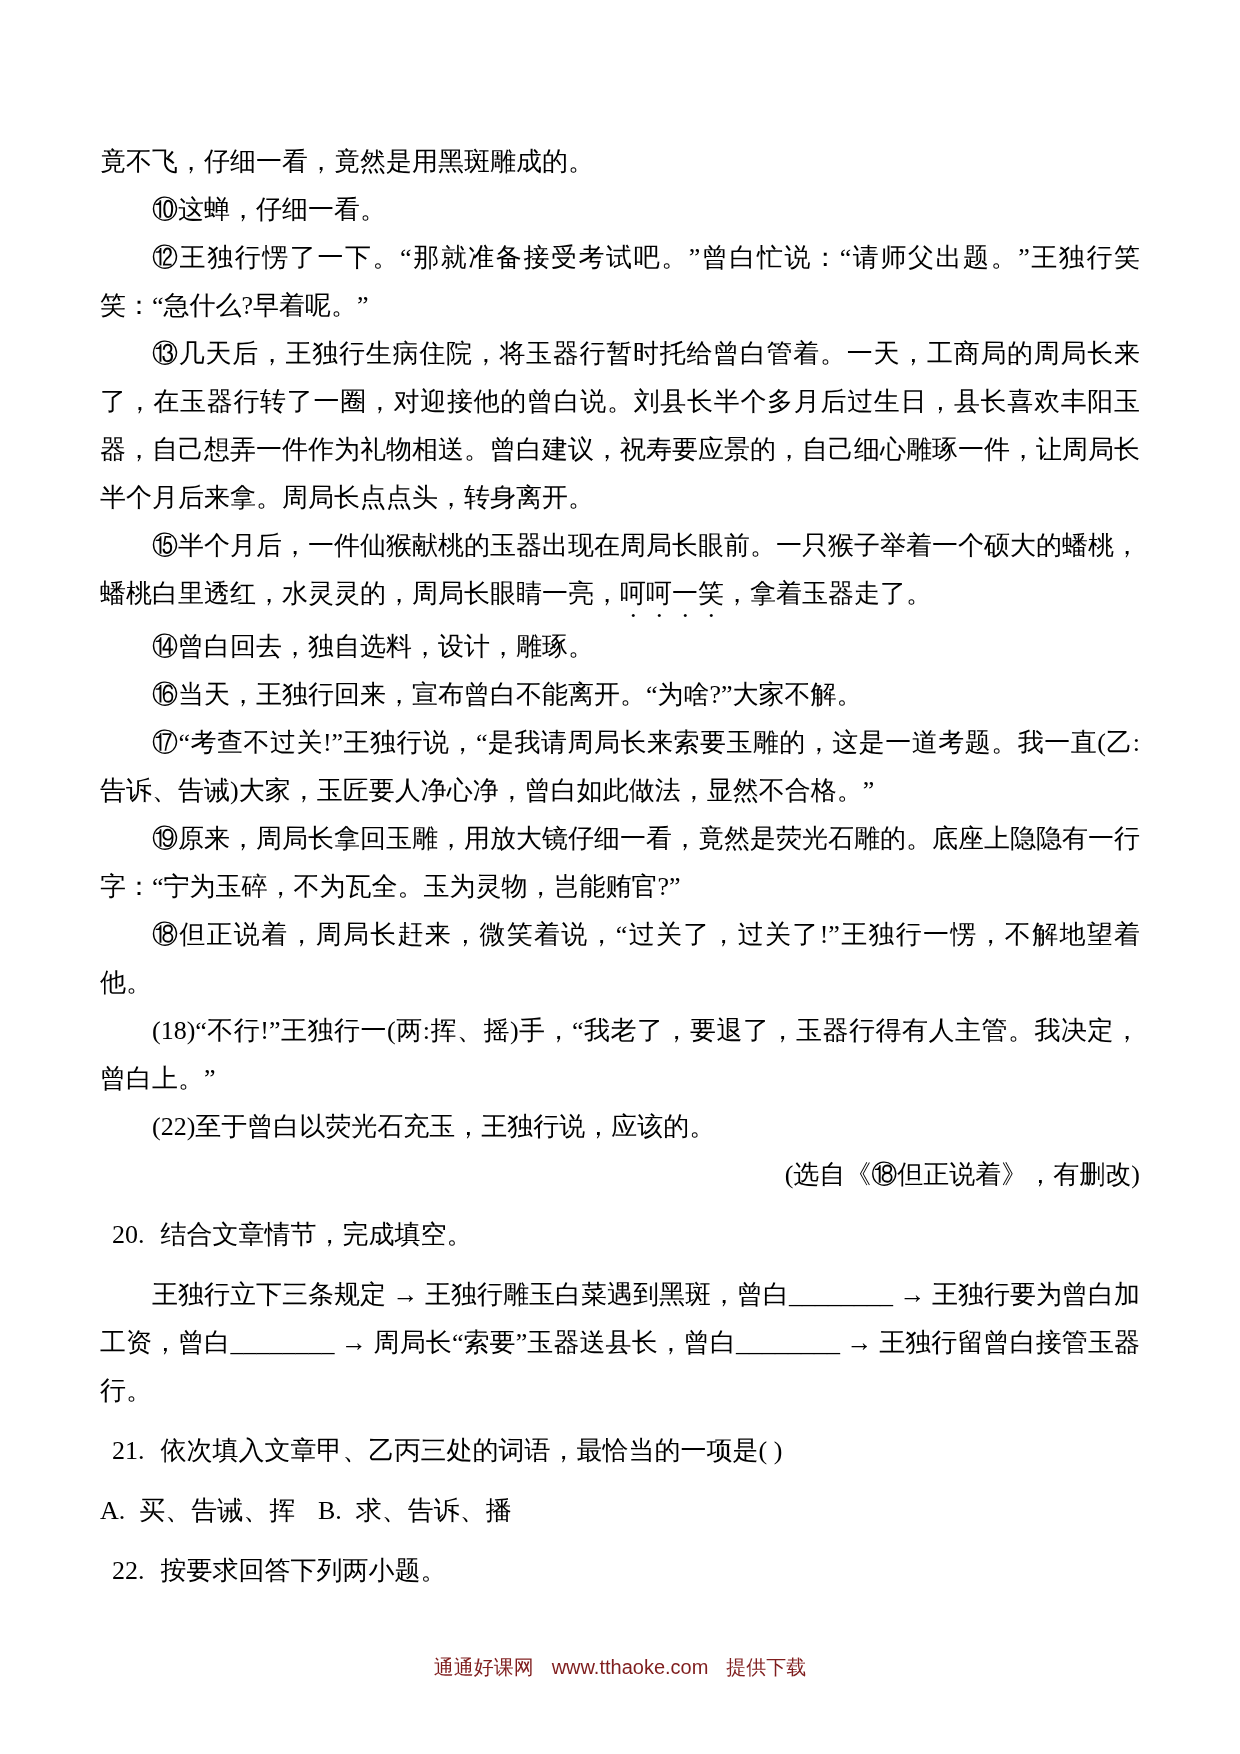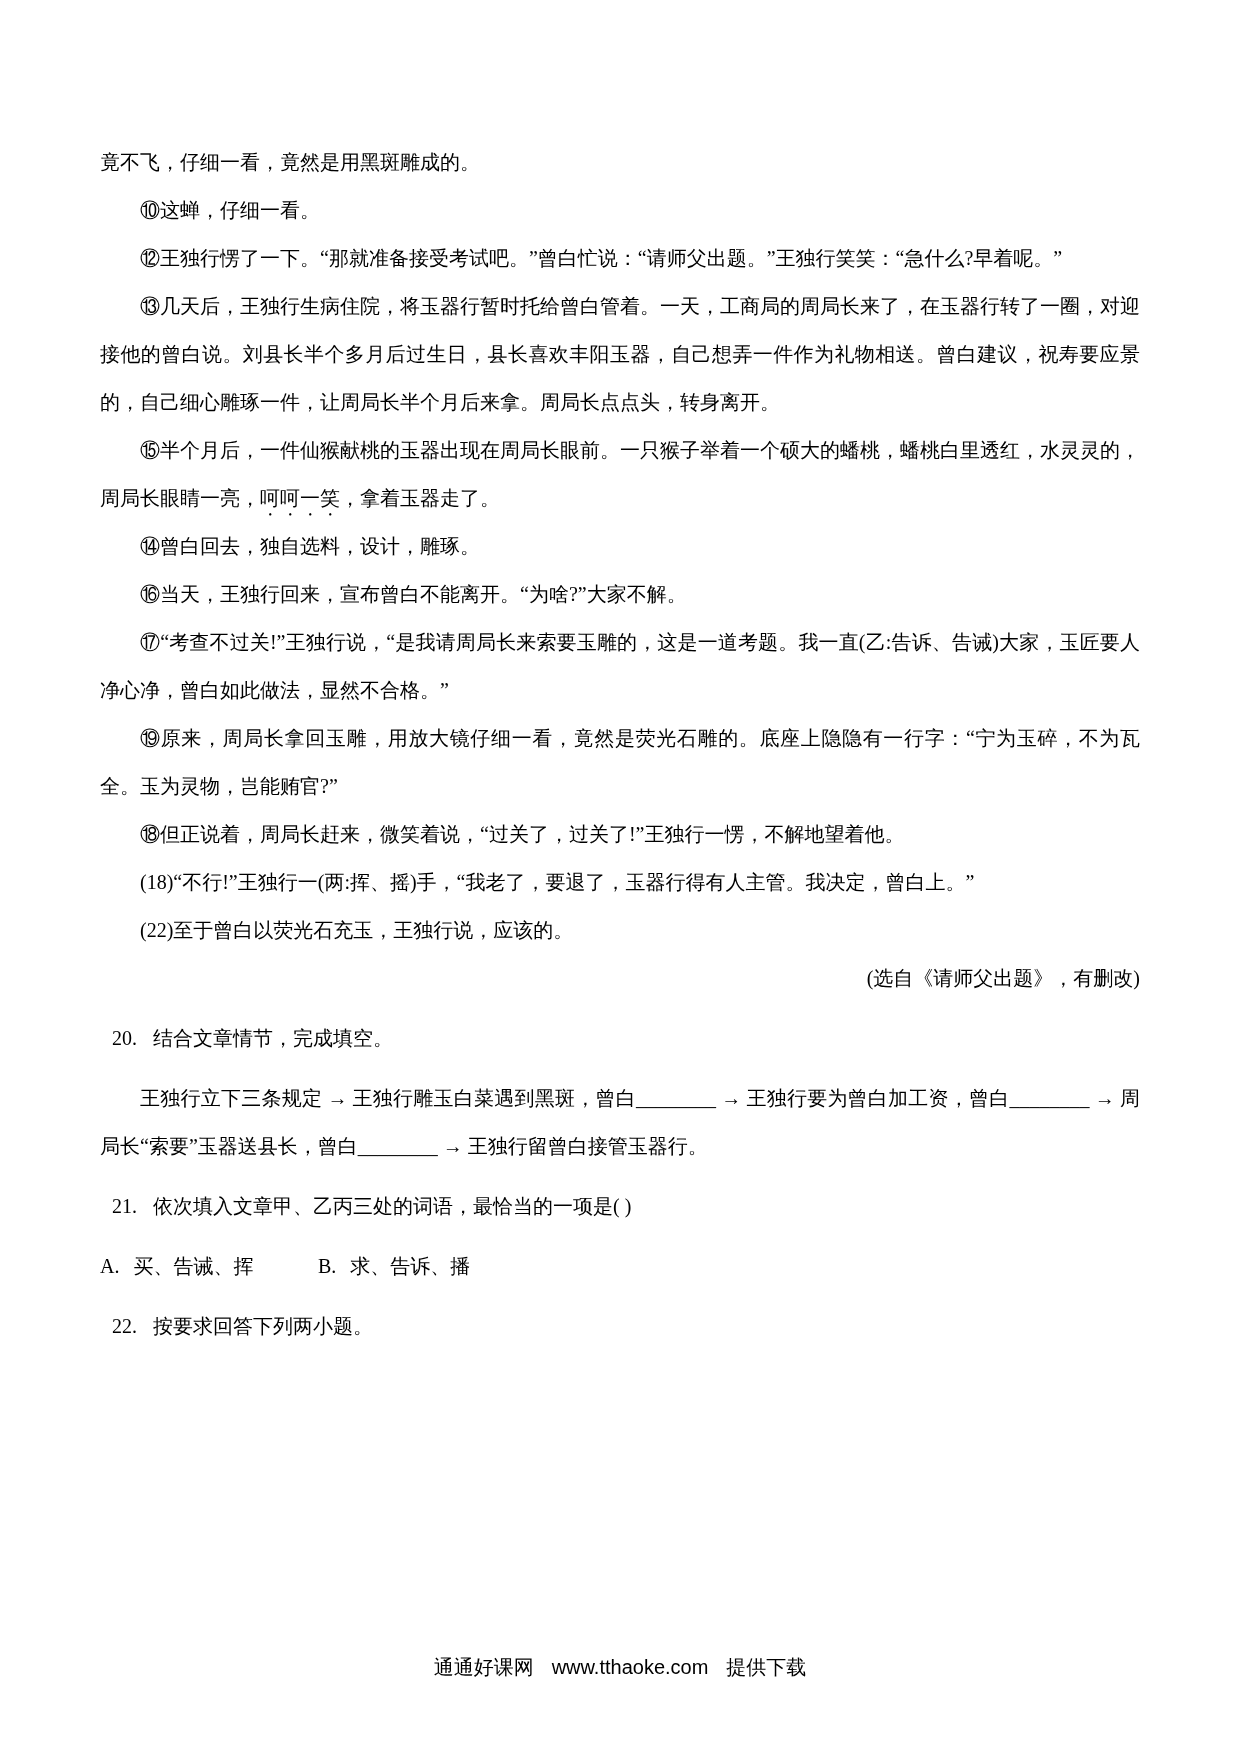--- a/index.html
+++ b/index.html
@@ -10,21 +10,21 @@
     background: #ffffff;
     font-family: "Liberation Serif", "DejaVu Serif", serif;
     color: #000000;
     overflow: hidden;
   }
   .content {
     position: absolute;
     left: 100px;
     top: 138px;
     width: 1040px;
-    font-size: 20px;
+    font-size: 26px;
     line-height: 48px;
     text-align: justify;
   }
   .para { margin: 0; text-indent: 2em; }
   .para.noindent { text-indent: 0; }
   .attribution { text-align: right; text-indent: 0; }
   .q-title { margin: 12px; text-indent: 0; }
   .q-num { display: inline-block; margin-right: 16px; }
   .q20-flow { text-indent: 2em; margin-top: 4px; }
   .options-row { display: flex; margin-top: 2px; }
@@ -38,21 +38,21 @@
     text-emphasis-position: under right;
   }
   .footer {
     position: absolute;
     left: 0;
     width: 1240px;
     top: 1652px;
     text-align: center;
     font-size: 20px;
     line-height: 30px;
-    color: #000000;
+    color: #7f1d1d;
     font-family: "Liberation Sans", "DejaVu Sans", sans-serif;
   }
   .footer .seg { margin: 0 9px; }
 </style>
 </head>
 <body>
 
 <div class="page">
   <div class="content">
 
@@ -61,21 +61,21 @@
     <p class="para">⑫王独行愣了一下。“那就准备接受考试吧。”曾白忙说：“请师父出题。”王独行笑笑：“急什么?早着呢。”</p>
     <p class="para">⑬几天后，王独行生病住院，将玉器行暂时托给曾白管着。一天，工商局的周局长来了，在玉器行转了一圈，对迎接他的曾白说。刘县长半个多月后过生日，县长喜欢丰阳玉器，自己想弄一件作为礼物相送。曾白建议，祝寿要应景的，自己细心雕琢一件，让周局长半个月后来拿。周局长点点头，转身离开。</p>
     <p class="para"><span>⑮半个月后，一件仙猴献桃的玉器出现在周局长眼前。一只猴子举着一个硕大的蟠桃，蟠桃白里透红，水灵灵的，周局长眼睛一亮，</span><span class="emph">呵呵一笑</span><span>，拿着玉器走了。</span></p>
     <p class="para">⑭曾白回去，独自选料，设计，雕琢。</p>
     <p class="para">⑯当天，王独行回来，宣布曾白不能离开。“为啥?”大家不解。</p>
     <p class="para">⑰“考查不过关!”王独行说，“是我请周局长来索要玉雕的，这是一道考题。我一直(乙:告诉、告诫)大家，玉匠要人净心净，曾白如此做法，显然不合格。”</p>
     <p class="para">⑲原来，周局长拿回玉雕，用放大镜仔细一看，竟然是荧光石雕的。底座上隐隐有一行字：“宁为玉碎，不为瓦全。玉为灵物，岂能贿官?”</p>
     <p class="para">⑱但正说着，周局长赶来，微笑着说，“过关了，过关了!”王独行一愣，不解地望着他。</p>
     <p class="para">(18)“不行!”王独行一(两:挥、摇)手，“我老了，要退了，玉器行得有人主管。我决定，曾白上。”</p>
     <p class="para">(22)至于曾白以荧光石充玉，王独行说，应该的。</p>
-    <p class="para attribution">(选自《请师父出题》，有删改)</p>
+    <p class="para attribution">(选自《⑱但正说着》，有删改)</p>
 
     <div class="question">
       <p class="q-title"><span class="q-num">20.</span><span>结合文章情节，完成填空。</span></p>
       <p class="para q20-flow">王独行立下三条规定 → 王独行雕玉白菜遇到黑斑，曾白________ → 王独行要为曾白加工资，曾白________ → 周局长“索要”玉器送县长，曾白________ → 王独行留曾白接管玉器行。</p>
     </div>
 
     <div class="question">
       <p class="q-title"><span class="q-num">21.</span><span>依次填入文章甲、乙丙三处的词语，最恰当的一项是( )</span></p>
       <div class="options-row">
         <div class="option first"><span class="opt-label">A.</span><span>买、告诫、挥</span></div>

